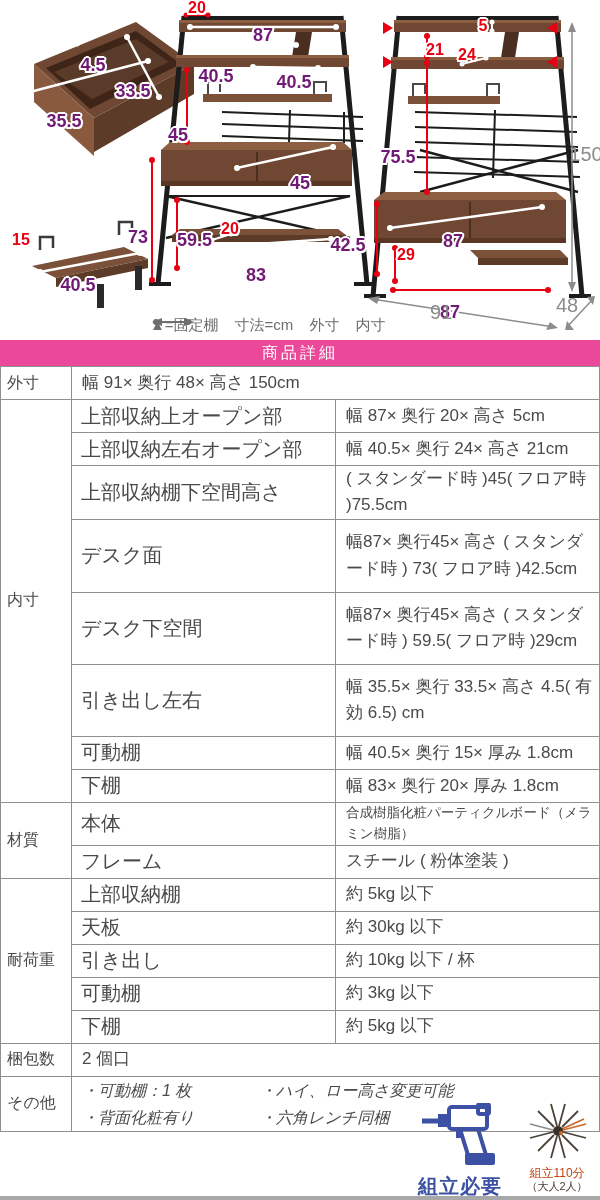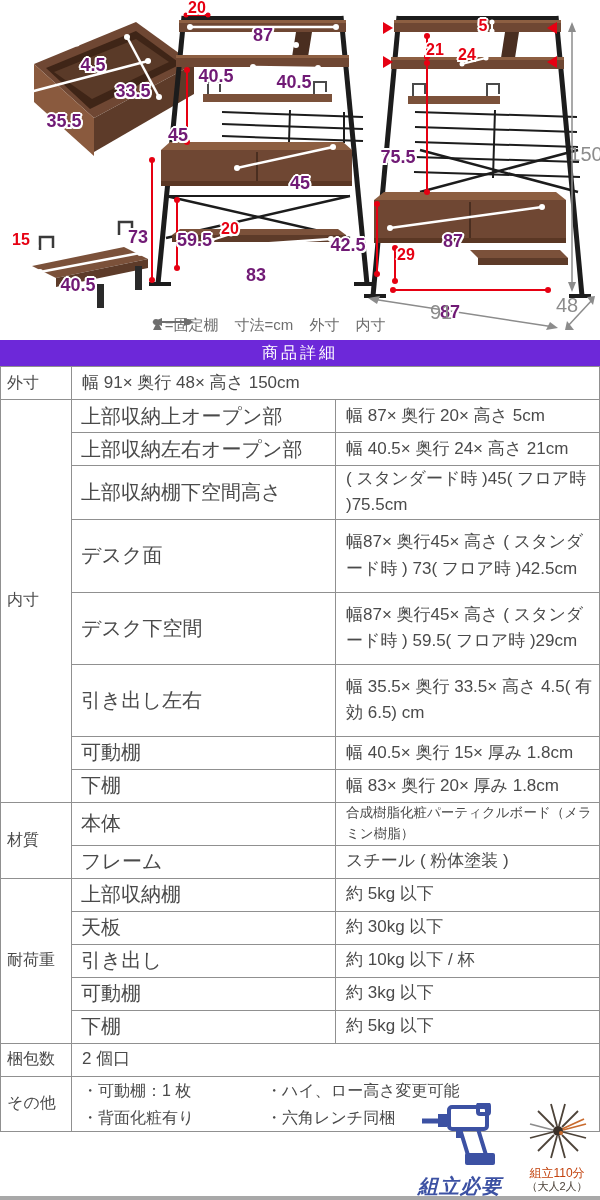--- a/index.html
+++ b/index.html
@@ -14,38 +14,38 @@
        text-shadow:-2px 0 0 #fff,2px 0 0 #fff,0 -2px 0 #fff,0 2px 0 #fff,
                    -1.5px -1.5px 0 #fff,1.5px -1.5px 0 #fff,-1.5px 1.5px 0 #fff,1.5px 1.5px 0 #fff;margin-top:24px;}
   .dim.rs{color:#e60012;font-size:16px;
        text-shadow:-2px 0 0 #fff,2px 0 0 #fff,0 -2px 0 #fff,0 2px 0 #fff,
                    -1.5px -1.5px 0 #fff,1.5px -1.5px 0 #fff,-1.5px 1.5px 0 #fff,1.5px 1.5px 0 #fff;}
   .dim.g{color:#8c8c8c;font-weight:normal;font-size:20px;text-shadow:none;}
   .legend{position:absolute;left:150px;top:316px;display:flex;align-items:center;gap:16px;
           font-size:15px;color:#6e6e6e;white-space:nowrap;}
   .legend .grp{display:flex;align-items:center;gap:5px;}
   
-  .bar{position:absolute;left:0;top:340px;width:600px;height:26px;background:#6d28d9;
+  .bar{position:absolute;left:0;top:340px;width:600px;height:26px;background:#ec4899;
        color:#fff;font-size:16px;letter-spacing:3px;display:flex;align-items:center;justify-content:center;}
   
   table.spec{position:absolute;left:0;top:366px;width:600px;border-collapse:collapse;table-layout:fixed;}
   table.spec td{border:1.5px solid #909090;font-size:17px;color:#4a4a4a;vertical-align:middle;
                 padding:0 4px 0 10px;line-height:1.55;}
   table.spec td.c1{width:62px;font-size:16px;padding:0 2px 0 6px;}
   table.spec td.c2{width:190px;font-size:20px;padding-left:9px;}
   table.spec td.c3.small{font-size:13.5px;}
   table.spec tr{height:33px;}
   table.spec tr.h72{height:72px;}
   table.spec tr.h73{height:73px;}
   table.spec tr.h54{height:54px;}
-  .bullets{display:grid;grid-template-columns:178px auto;column-gap:6px;font-size:16px;line-height:1.7;}
+  .bullets{display:grid;grid-template-columns:178px auto;font-size:16px;line-height:1.7;font-style:italic;}
   
   .footer{position:absolute;left:0;top:1099px;width:600px;height:97px;}
   .assembly{position:absolute;left:408px;top:4px;width:104px;text-align:center;}
-  .assembly .lbl{color:#3c51a3;font-size:20px;font-weight:bold;letter-spacing:1px;margin-top:2px;font-style:italic;}
+  .assembly .lbl{color:#3c51a3;font-size:20px;font-weight:bold;letter-spacing:1px;margin-top:2px;}
   .atime{position:absolute;left:514px;top:2px;width:86px;text-align:center;}
   .atime .lbl{color:#c2410c;font-size:12px;font-weight:normal;line-height:1.1;}
   .atime .lbl2{color:#4a4037;font-size:11px;line-height:1.2;}
   .bottomline{position:absolute;left:0;top:1196px;width:600px;height:4px;background:#a8a8a8;}
 </style>
 </head>
 <body>
 
 <div class="page">
 

